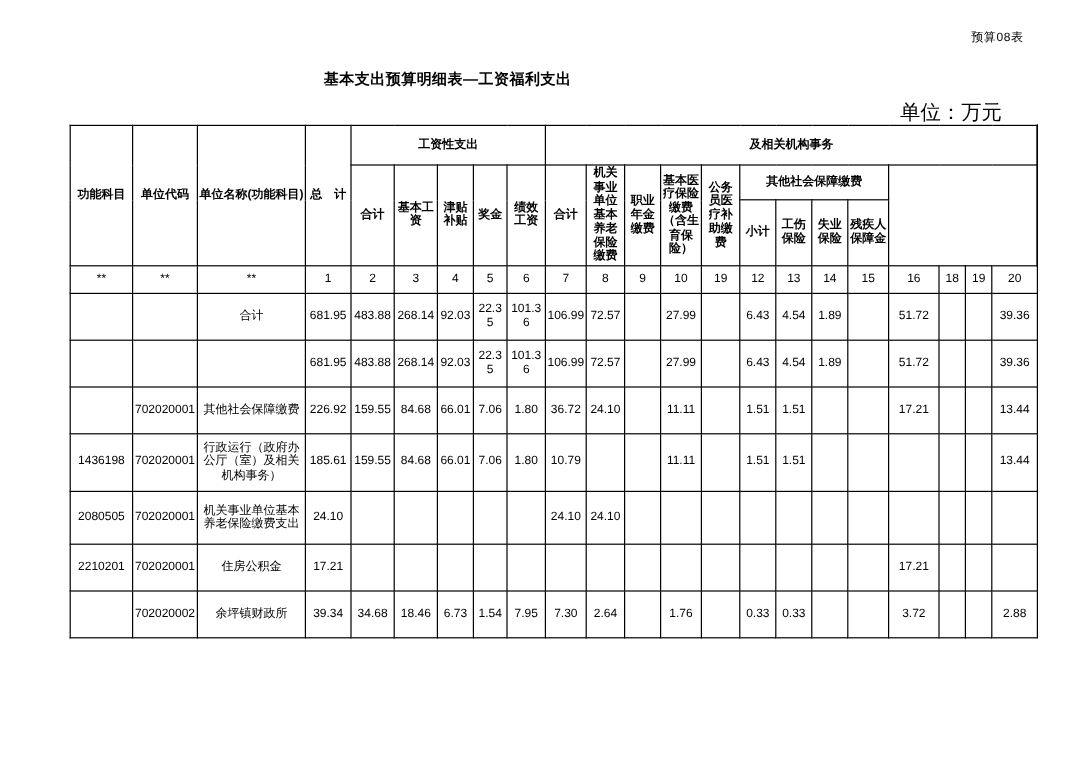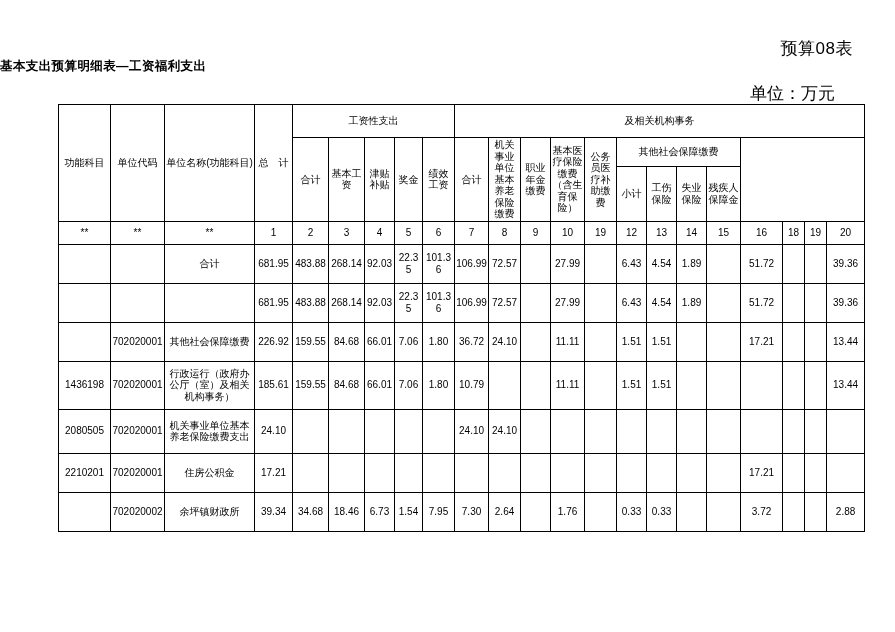--- a/index.html
+++ b/index.html
@@ -16,31 +16,31 @@
     overflow: hidden;
   }
   .page {
     position: relative;
     width: 895px;
     height: 632px;
     box-sizing: border-box;
   }
   .doc-header {
     position: absolute;
-    top: 37px;
+    top: 24px;
     right: 42px;
-    font-size: 17px;
+    font-size: 10px;
     letter-spacing: 0.5px;
   }
   .doc-title {
     position: absolute;
     top: 58px;
     left: 0;
     width: 746px;
-    text-align: left;
+    text-align: center;
     font-size: 12.5px;
     font-weight: bold;
     letter-spacing: 0.4px;
   }
   .doc-unit {
     position: absolute;
     top: 82px;
     right: 60px;
     font-size: 17px;
   }
@@ -59,21 +59,21 @@
   table.main th, table.main td {
     border: 1px solid #000;
     padding: 1px 1px;
     text-align: center;
     vertical-align: middle;
     line-height: 1.15;
     word-break: break-all;
     overflow: hidden;
   }
   table.main th {
-    font-weight: normal;
+    font-weight: bold;
   }
   .vtext {
     line-height: 1.1;
   }
   .num {
     text-align: right;
     padding-right: 3px;
     font-size: 10px;
   }
   .idxrow td {

